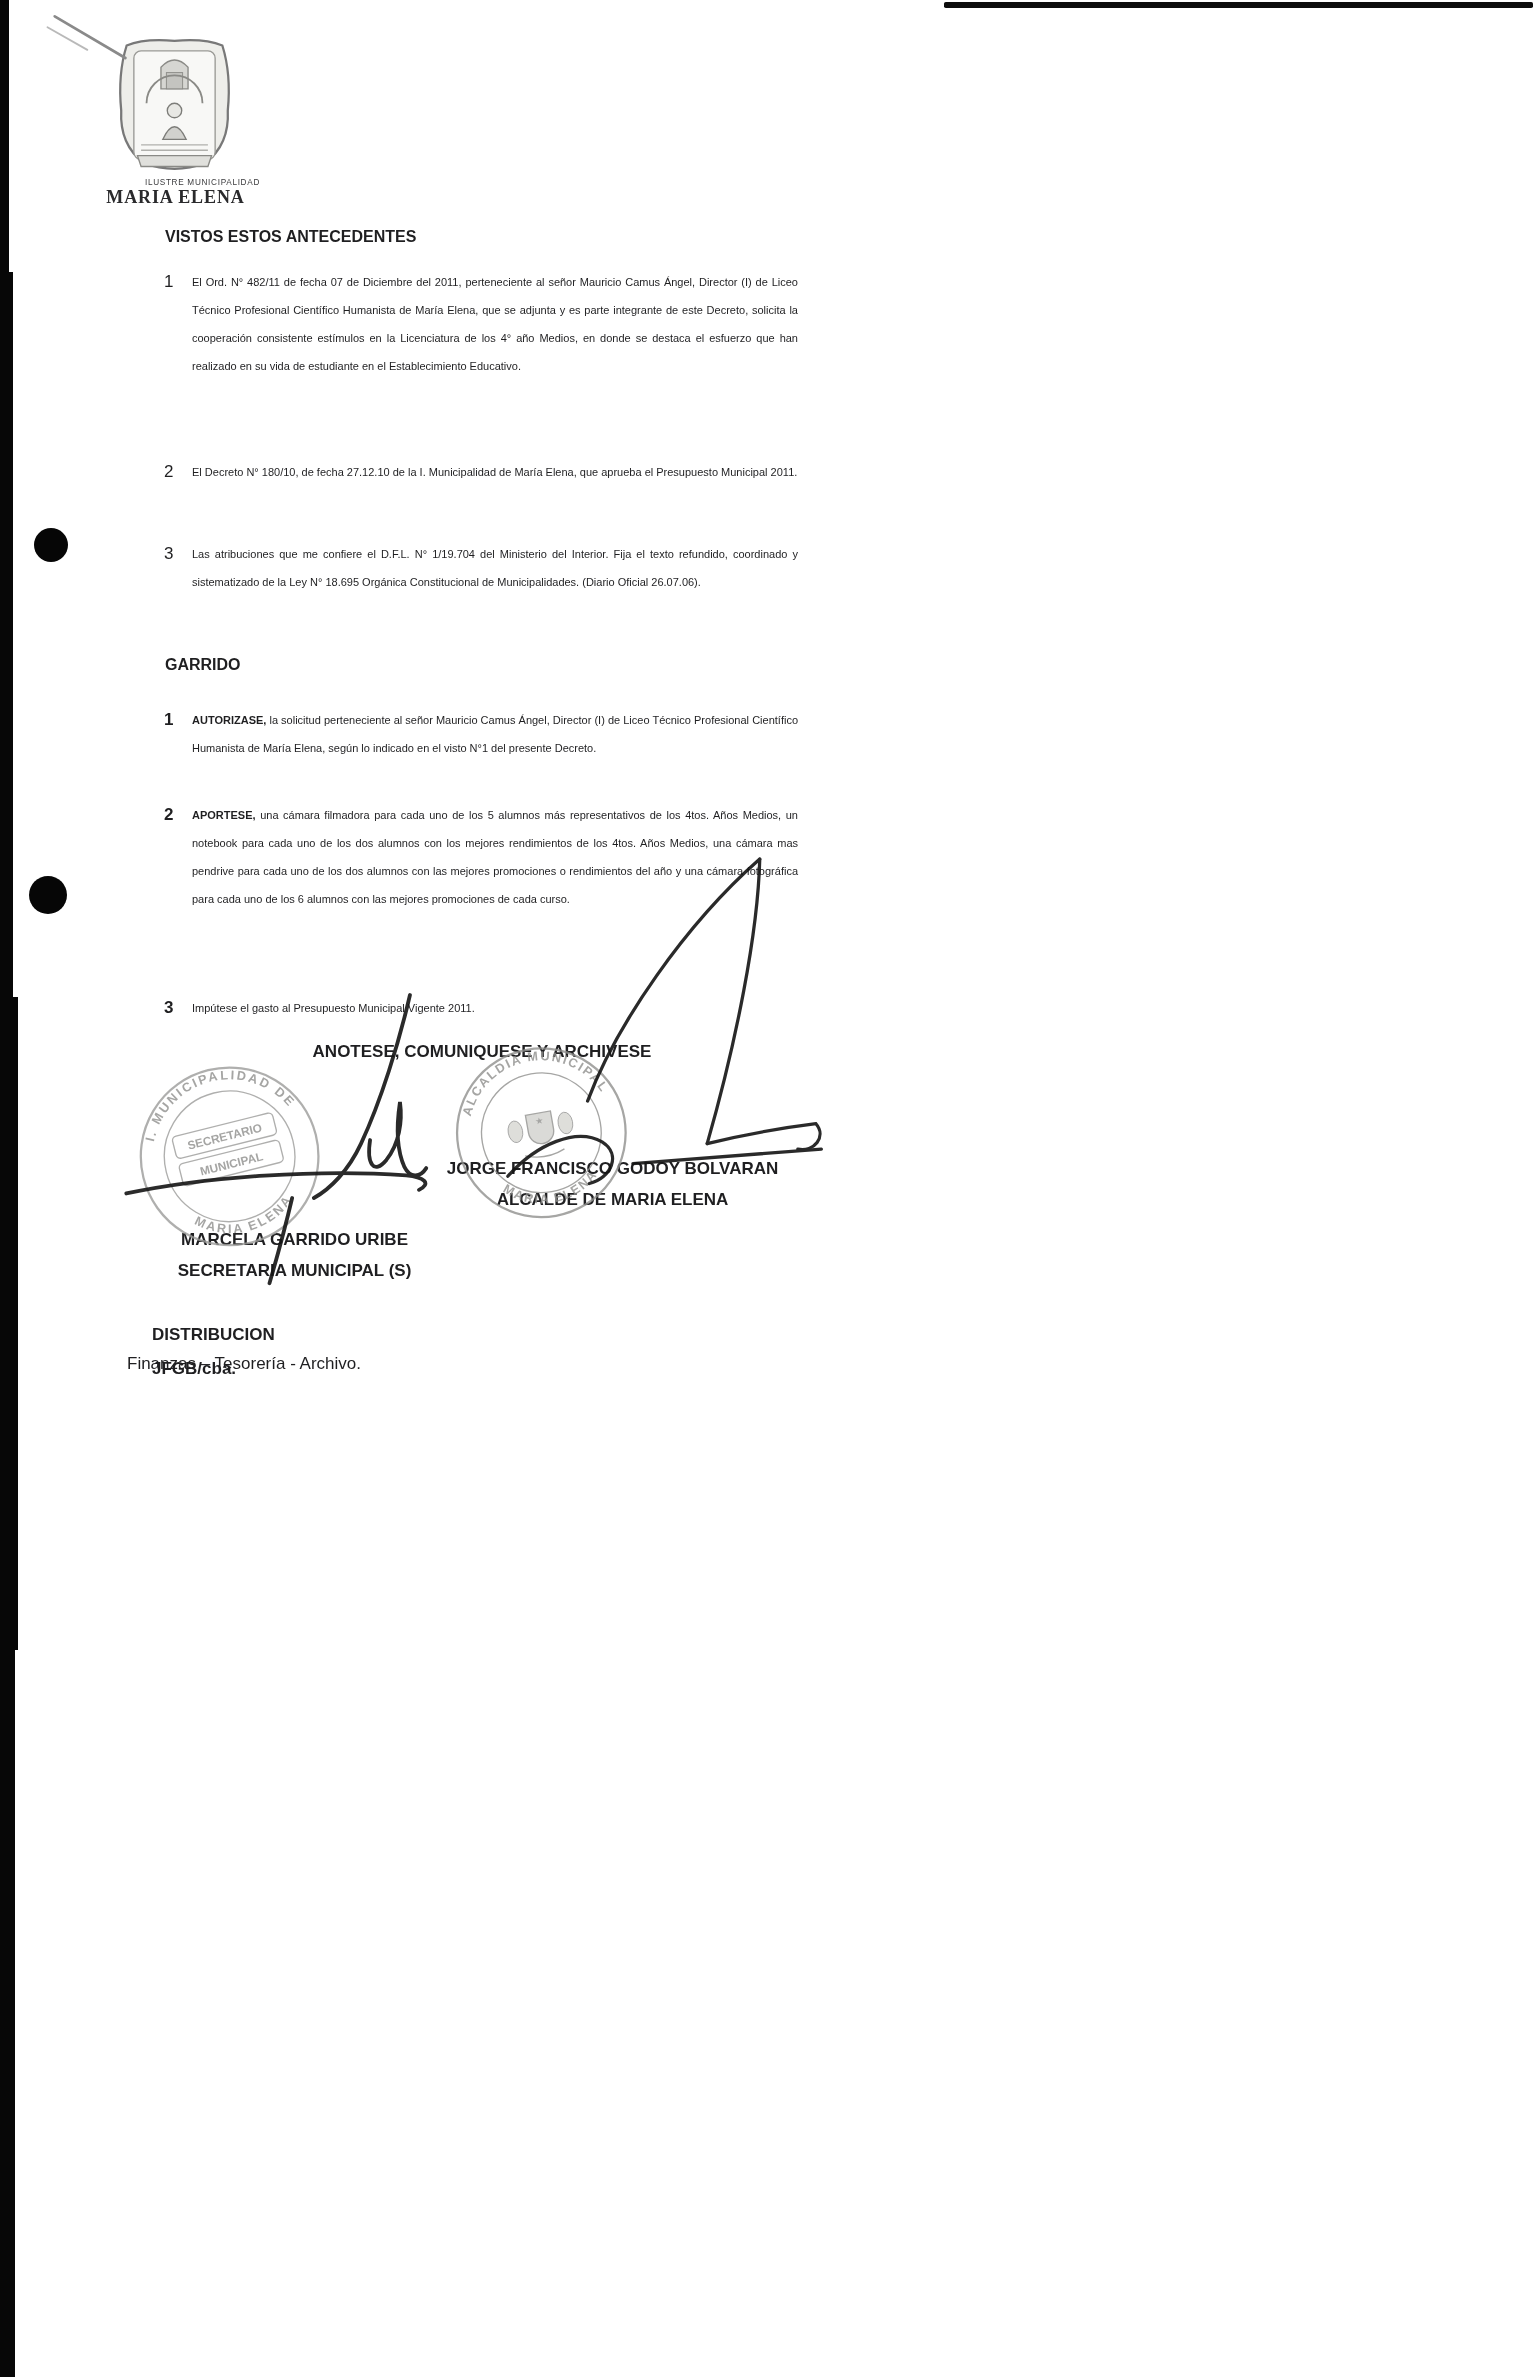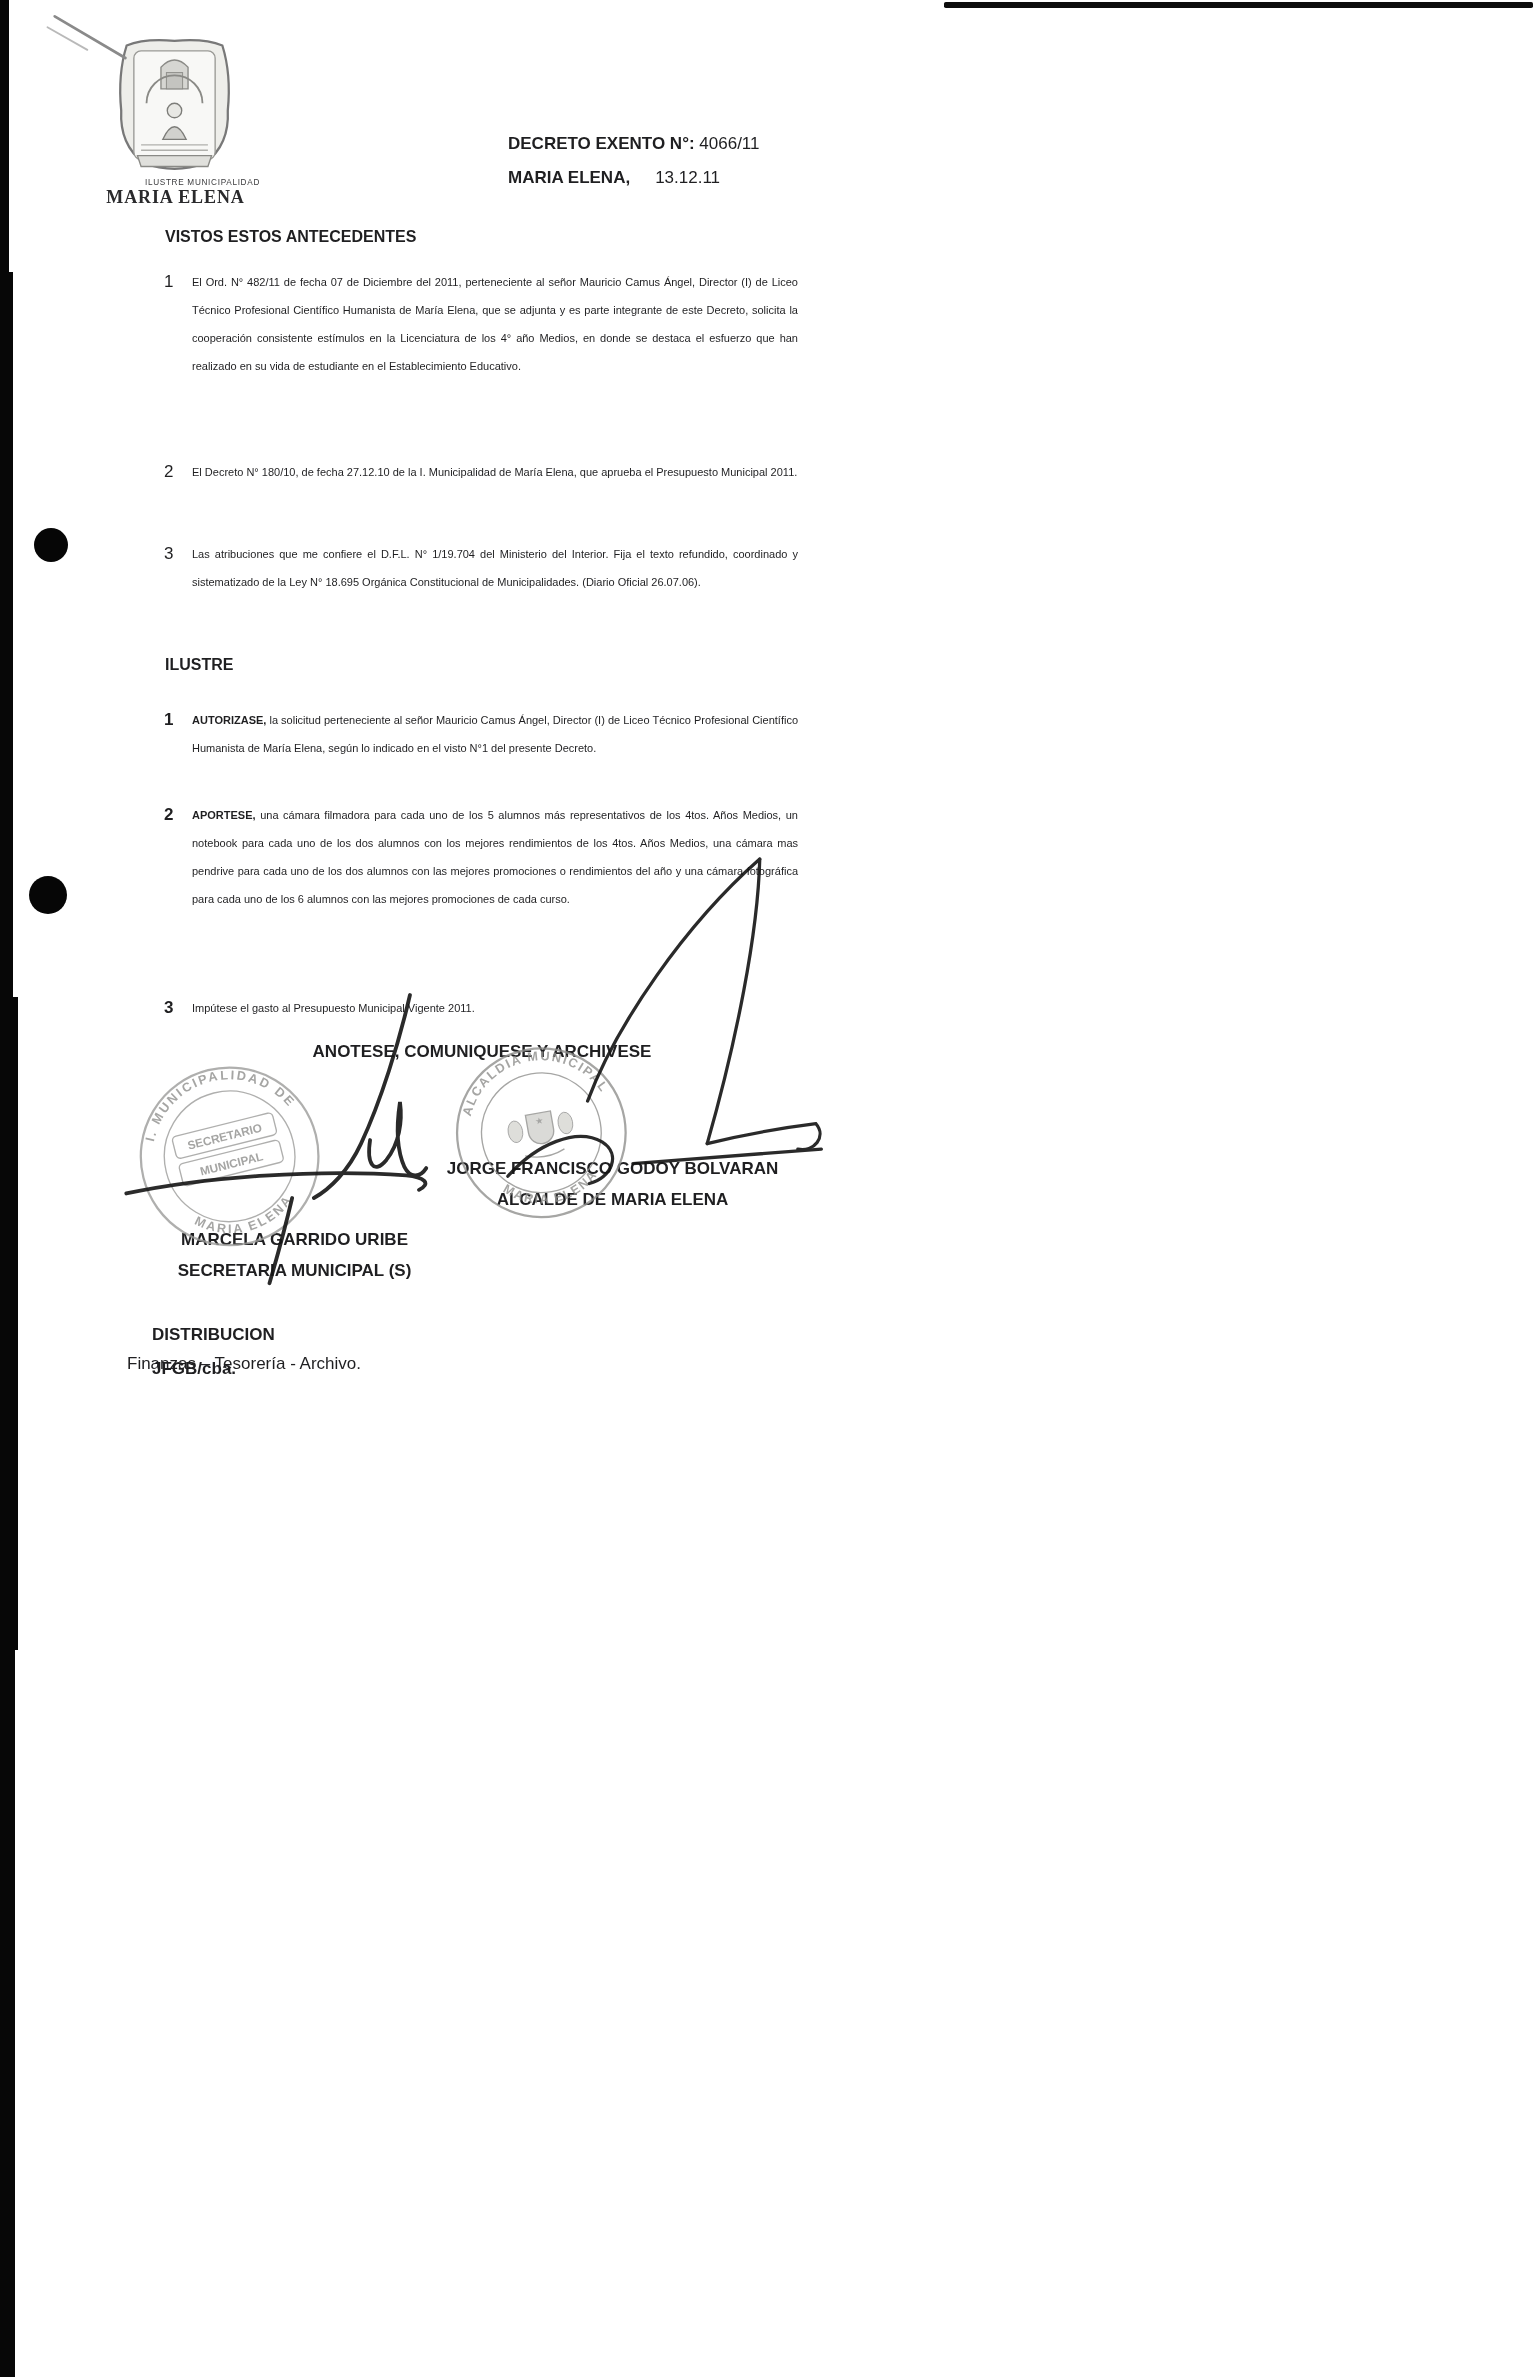--- a/index.html
+++ b/index.html
@@ -67,41 +67,37 @@
       <circle cx="67" cy="82" r="8" fill="#e8e8e4" stroke="#7d7d79" stroke-width="1.5"></circle>
       <path d="M54,114 Q67,86 80,114 Z" fill="#d2d2ce" stroke="#7d7d79" stroke-width="1.5"></path>
       <line x1="30" y1="120" x2="104" y2="120" stroke="#b0b0ac" stroke-width="1.5"></line>
       <line x1="30" y1="126" x2="104" y2="126" stroke="#b0b0ac" stroke-width="1.5"></line>
       <path d="M26,132 L108,132 L104,144 L30,144 Z" fill="#e0e0dc" stroke="#8a8a86" stroke-width="1.5"></path>
     </svg>
   </div>
   <div class="logo-cap-small">ILUSTRE MUNICIPALIDAD</div>
   <div class="logo-cap-name">MARIA ELENA</div>
 
-  <div class="hdr">
-    <div><span class="b">DECRETO EXENTO N°:</span> <span>4066/11</span></div>
-    <div><span class="b">MARIA ELENA,</span><span class="date">13.12.11</span></div>
-  </div>
 
   <div class="center-title" style="top:228px;">VISTOS ESTOS ANTECEDENTES</div>
 
   <div class="list-item" style="top:268px;">
     <span class="num">1</span>
     <p class="itxt">El Ord. N° 482/11 de fecha 07 de Diciembre del 2011, perteneciente al señor Mauricio Camus Ángel, Director (I) de Liceo Técnico Profesional Científico Humanista de María Elena, que se adjunta y es parte integrante de este Decreto, solicita la cooperación consistente estímulos en la Licenciatura de los 4° año Medios, en donde se destaca el esfuerzo que han realizado en su vida de estudiante en el Establecimiento Educativo.</p>
   </div>
   <div class="list-item" style="top:458px;">
     <span class="num">2</span>
     <p class="itxt">El Decreto N° 180/10, de fecha 27.12.10 de la I. Municipalidad de María Elena, que aprueba el Presupuesto Municipal 2011.</p>
   </div>
   <div class="list-item" style="top:540px;">
     <span class="num">3</span>
     <p class="itxt">Las atribuciones que me confiere el D.F.L. N° 1/19.704 del Ministerio del Interior. Fija el texto refundido, coordinado y sistematizado de la Ley N° 18.695 Orgánica Constitucional de Municipalidades. (Diario Oficial 26.07.06).</p>
   </div>
 
-  <div class="center-title" style="top:656px;">ILUSTRE</div>
+  <div class="center-title" style="top:656px;">GARRIDO</div>
 
   <div class="list-item" style="top:706px;">
     <span class="num b">1</span>
     <p class="itxt"><span class="b">AUTORIZASE,</span><span> la solicitud perteneciente al señor Mauricio Camus Ángel, Director (I) de Liceo Técnico Profesional Científico Humanista de María Elena, según lo indicado en el visto N°1 del presente Decreto.</span></p>
   </div>
   <div class="list-item" style="top:801px;">
     <span class="num b">2</span>
     <p class="itxt"><span class="b">APORTESE,</span><span> una cámara filmadora para cada uno de los 5 alumnos más representativos de los 4tos. Años Medios, un notebook para cada uno de los dos alumnos con los mejores rendimientos de los 4tos. Años Medios, una cámara mas pendrive para cada uno de los dos alumnos con las mejores promociones o rendimientos del año y una cámara fotográfica para cada uno de los 6 alumnos con las mejores promociones de cada curso.</span></p>
   </div>
   <div class="list-item" style="top:994px;">

